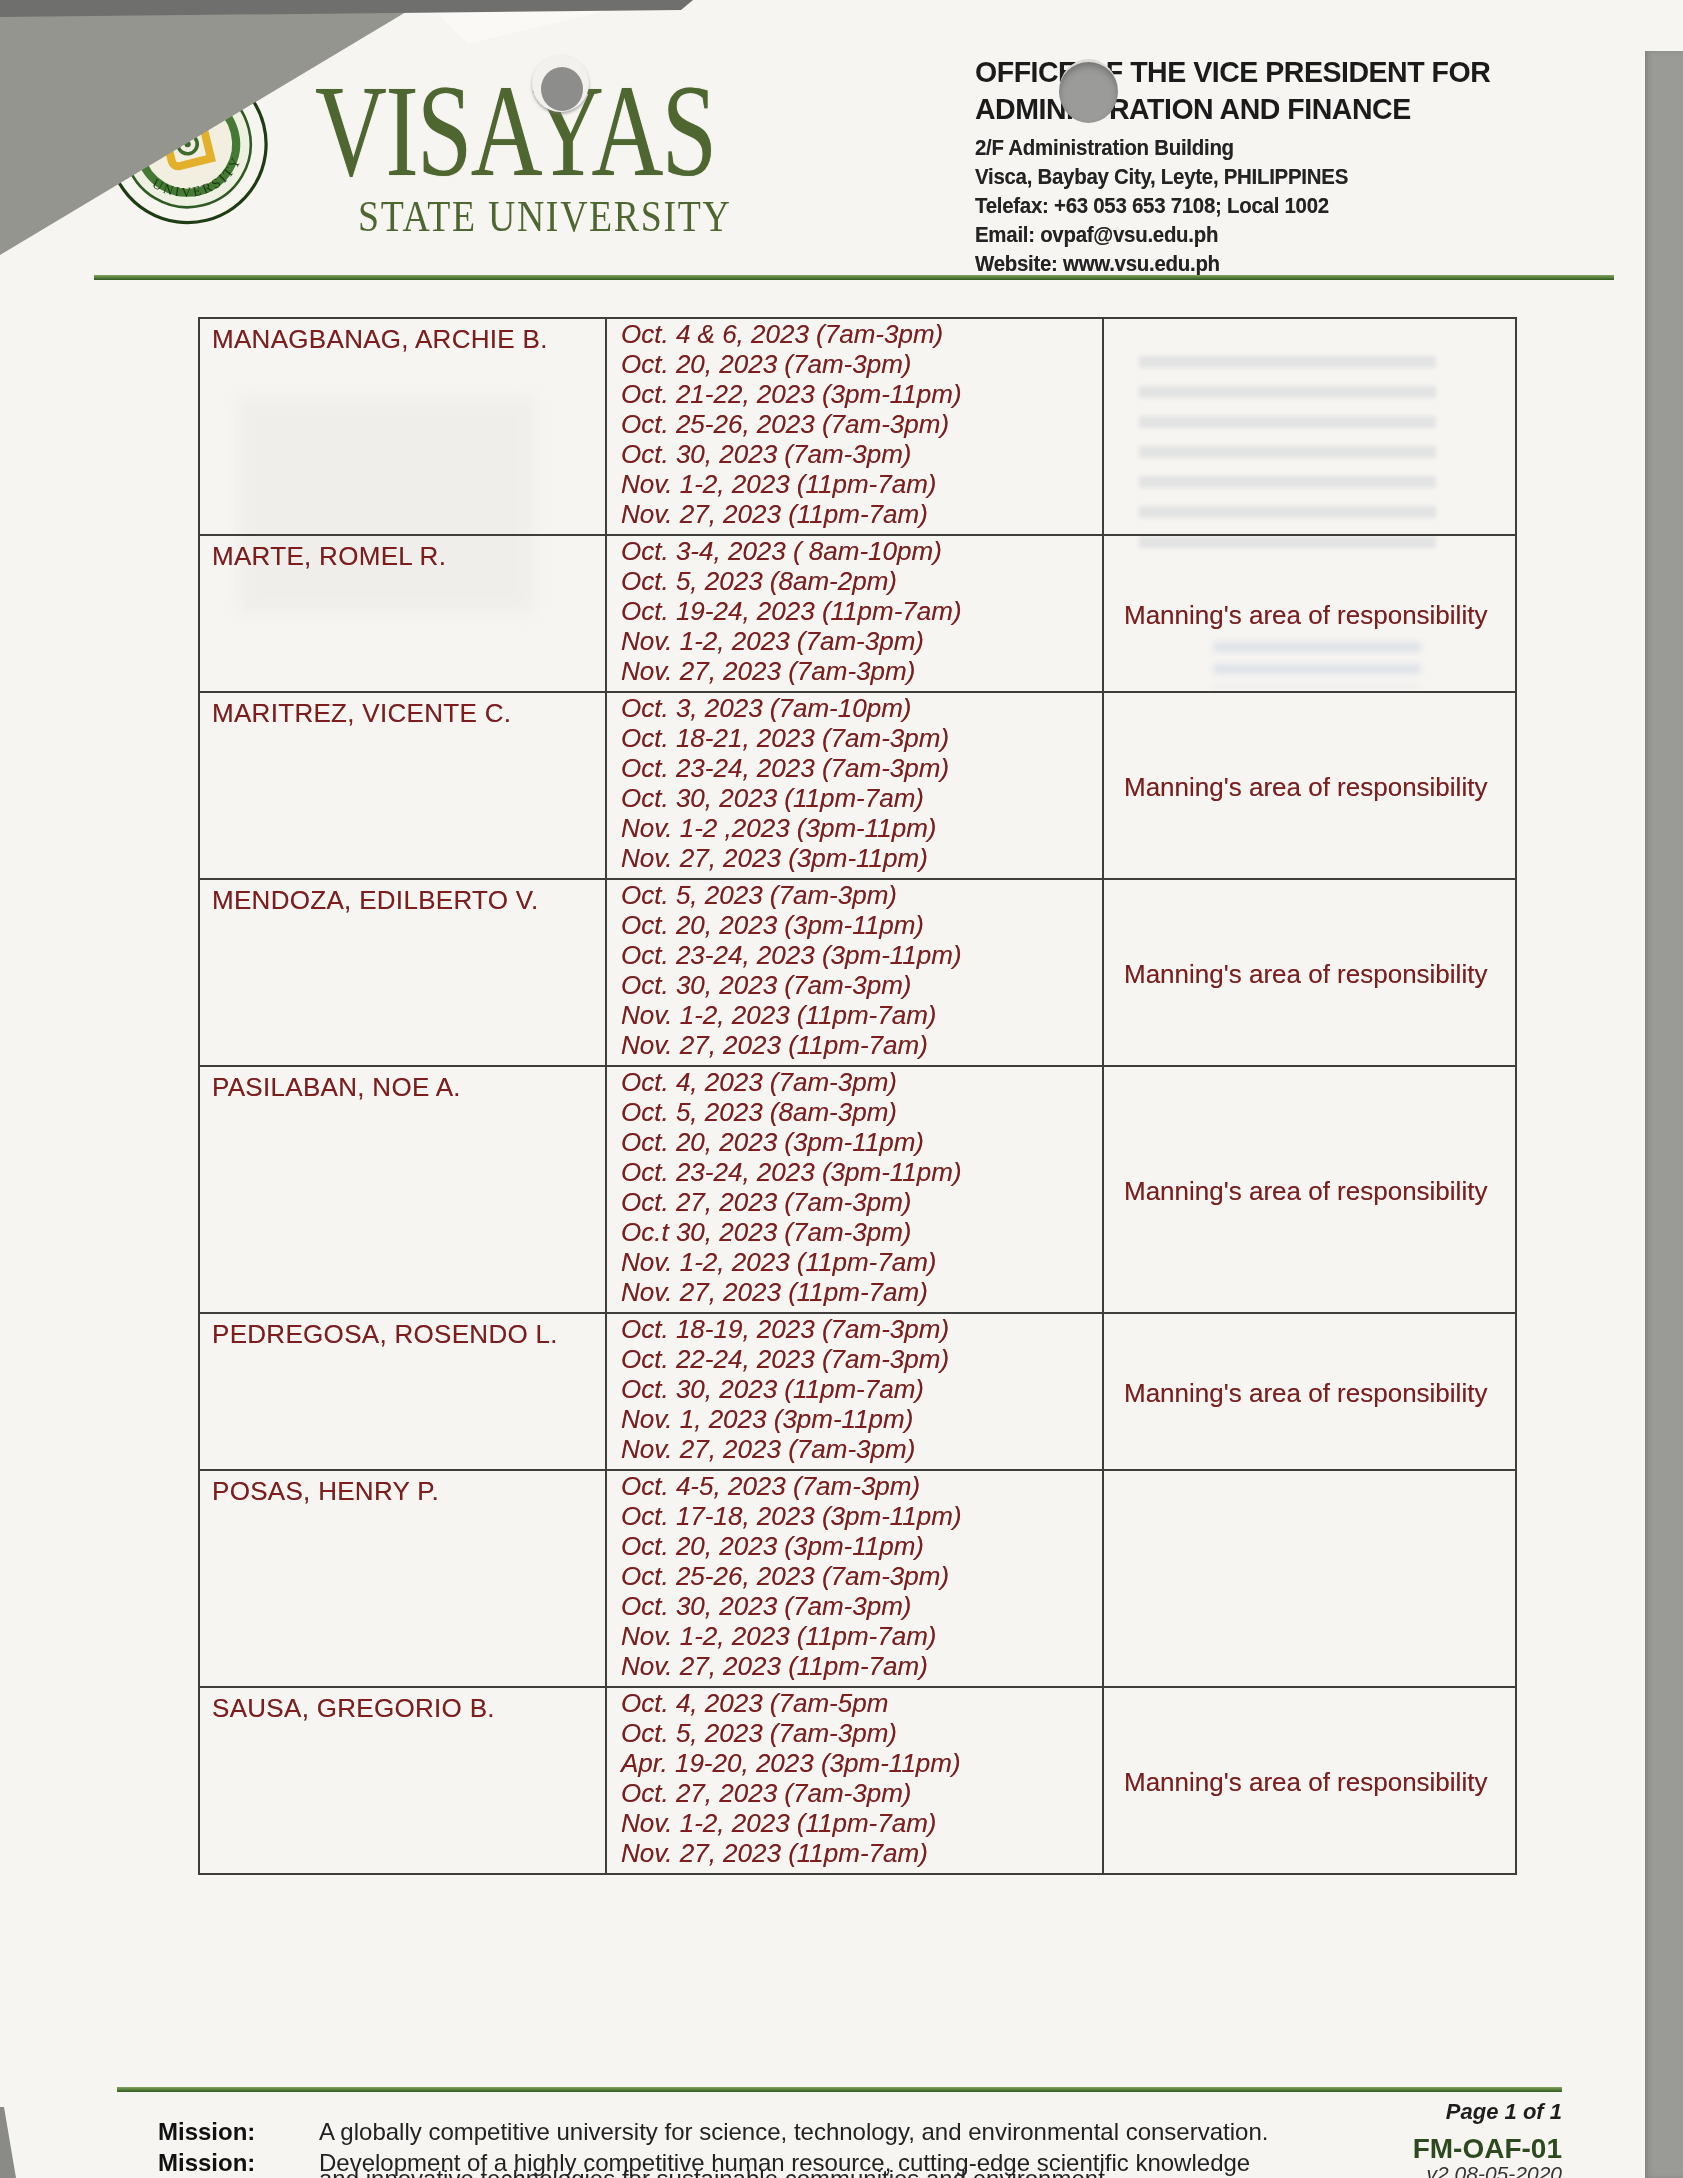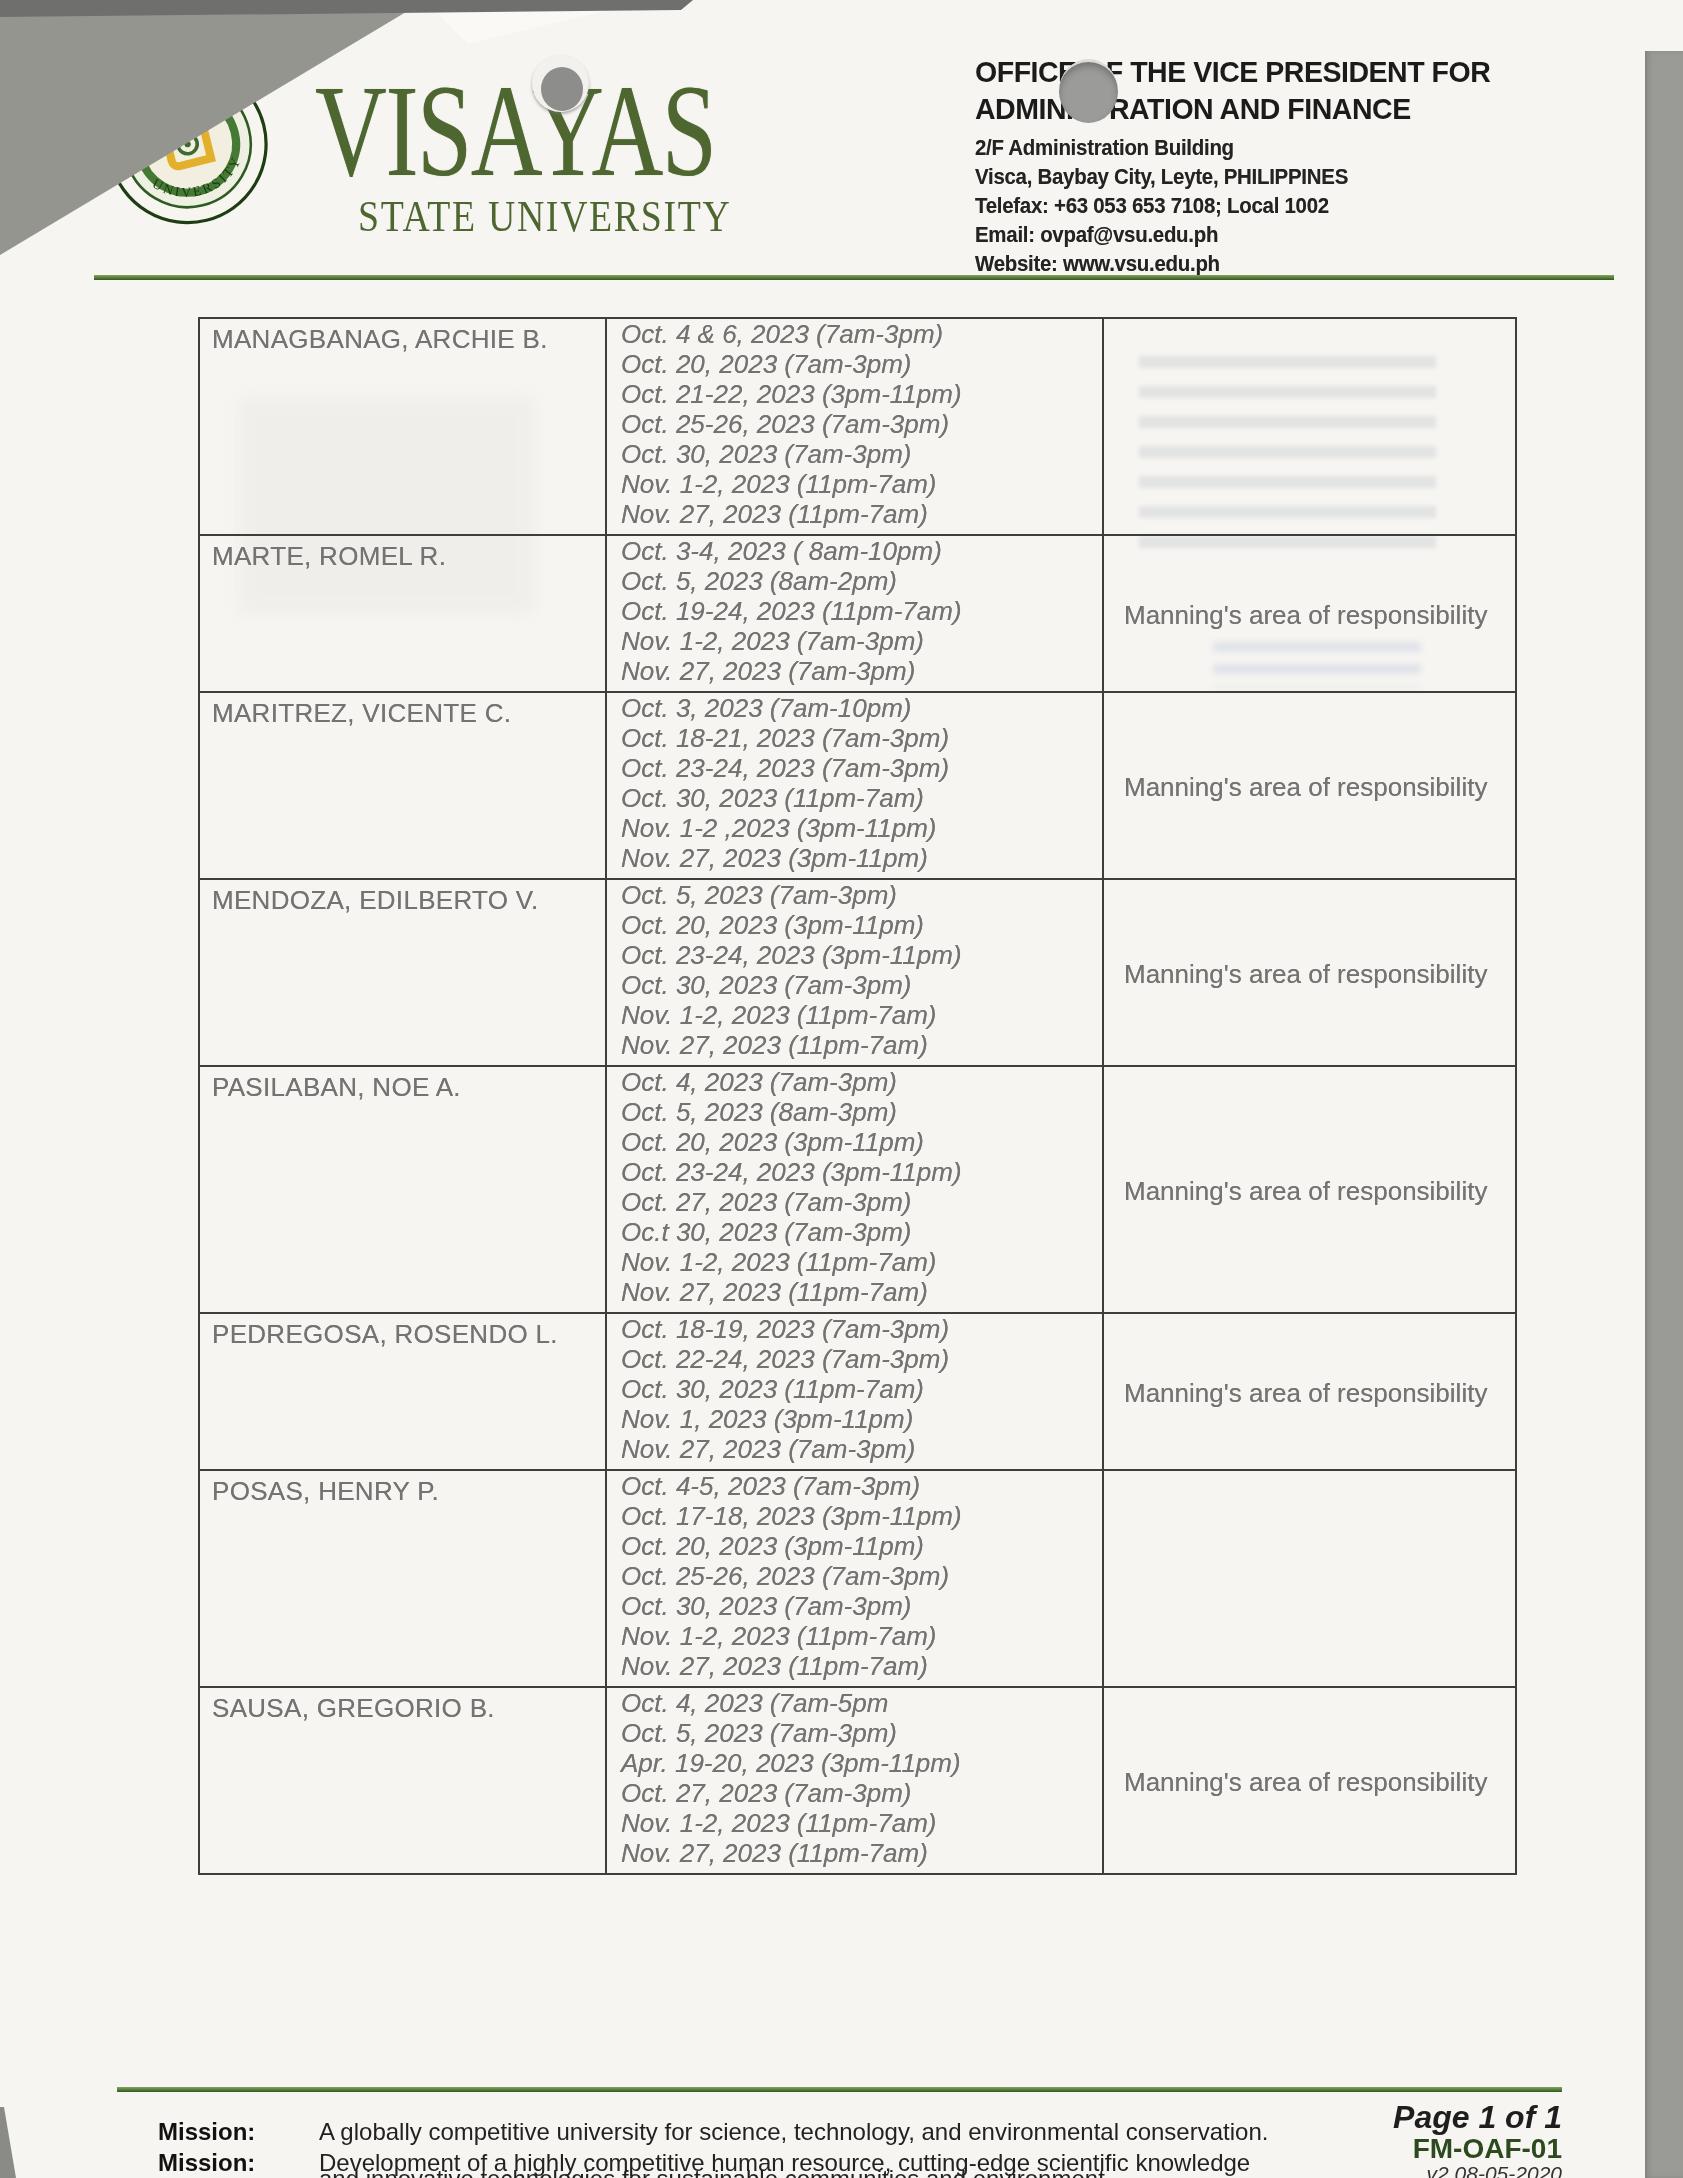--- a/index.html
+++ b/index.html
@@ -52,30 +52,30 @@
   .office-addr{margin-top:6px;font-size:22px;line-height:29px;color:#232323;
     font-weight:bold;transform:scaleX(.93);transform-origin:left top;
     letter-spacing:-0.3px;text-shadow:0 0 0.5px rgba(30,30,30,.4);}
   .rule{height:5px;background:linear-gradient(#86a45e,#2e5a1f);z-index:4;}
   .rule-top{left:94px;top:275px;width:1520px;}
   .rule-bottom{left:117px;top:2087px;width:1445px;}
   
   table.sched{position:absolute;left:198px;top:317px;width:1317px;z-index:3;
     border-collapse:collapse;table-layout:fixed;}
   .sched td{border:2px solid #3f3e3c;vertical-align:top;
-    font-size:26px;line-height:30px;color:#737373;
+    font-size:26px;line-height:30px;color:#7f1d1d;
     text-shadow:0 0 0.6px rgba(20,20,20,.45);}
   .sched td.name-cell{padding:5px 6px 5px 12px;letter-spacing:0.3px;}
   .sched td.dates-cell{padding:0 4px 5px 14px;font-style:italic;}
   .sched td.note-cell{vertical-align:middle;padding:8px 4px 5px 20px;}
   
   .foot{z-index:4;font-size:24px;line-height:1.1;color:#222;}
   .foot-label{font-weight:bold;color:#111;}
   .foot-right{text-align:right;right:121px;z-index:4;}
-  .page-num{top:2099px;font-style:italic;font-weight:bold;font-size:32px;color:#1e1e1e;}
+  .page-num{top:2099px;font-style:italic;font-weight:bold;font-size:22px;color:#1e1e1e;}
   .form-code{top:2133px;font-weight:bold;font-size:28px;color:var(--code-green,#2c4a1d);}
   .form-ver{top:2162px;font-style:italic;font-size:21px;color:#333;}
 </style>
 </head>
 <body>
 
 <div class="abs scan-wedge"></div>
 <div class="abs scan-corner-sliver"></div>
 <div class="abs scan-topstrip"></div>
 <div class="abs scan-right-band"></div>

